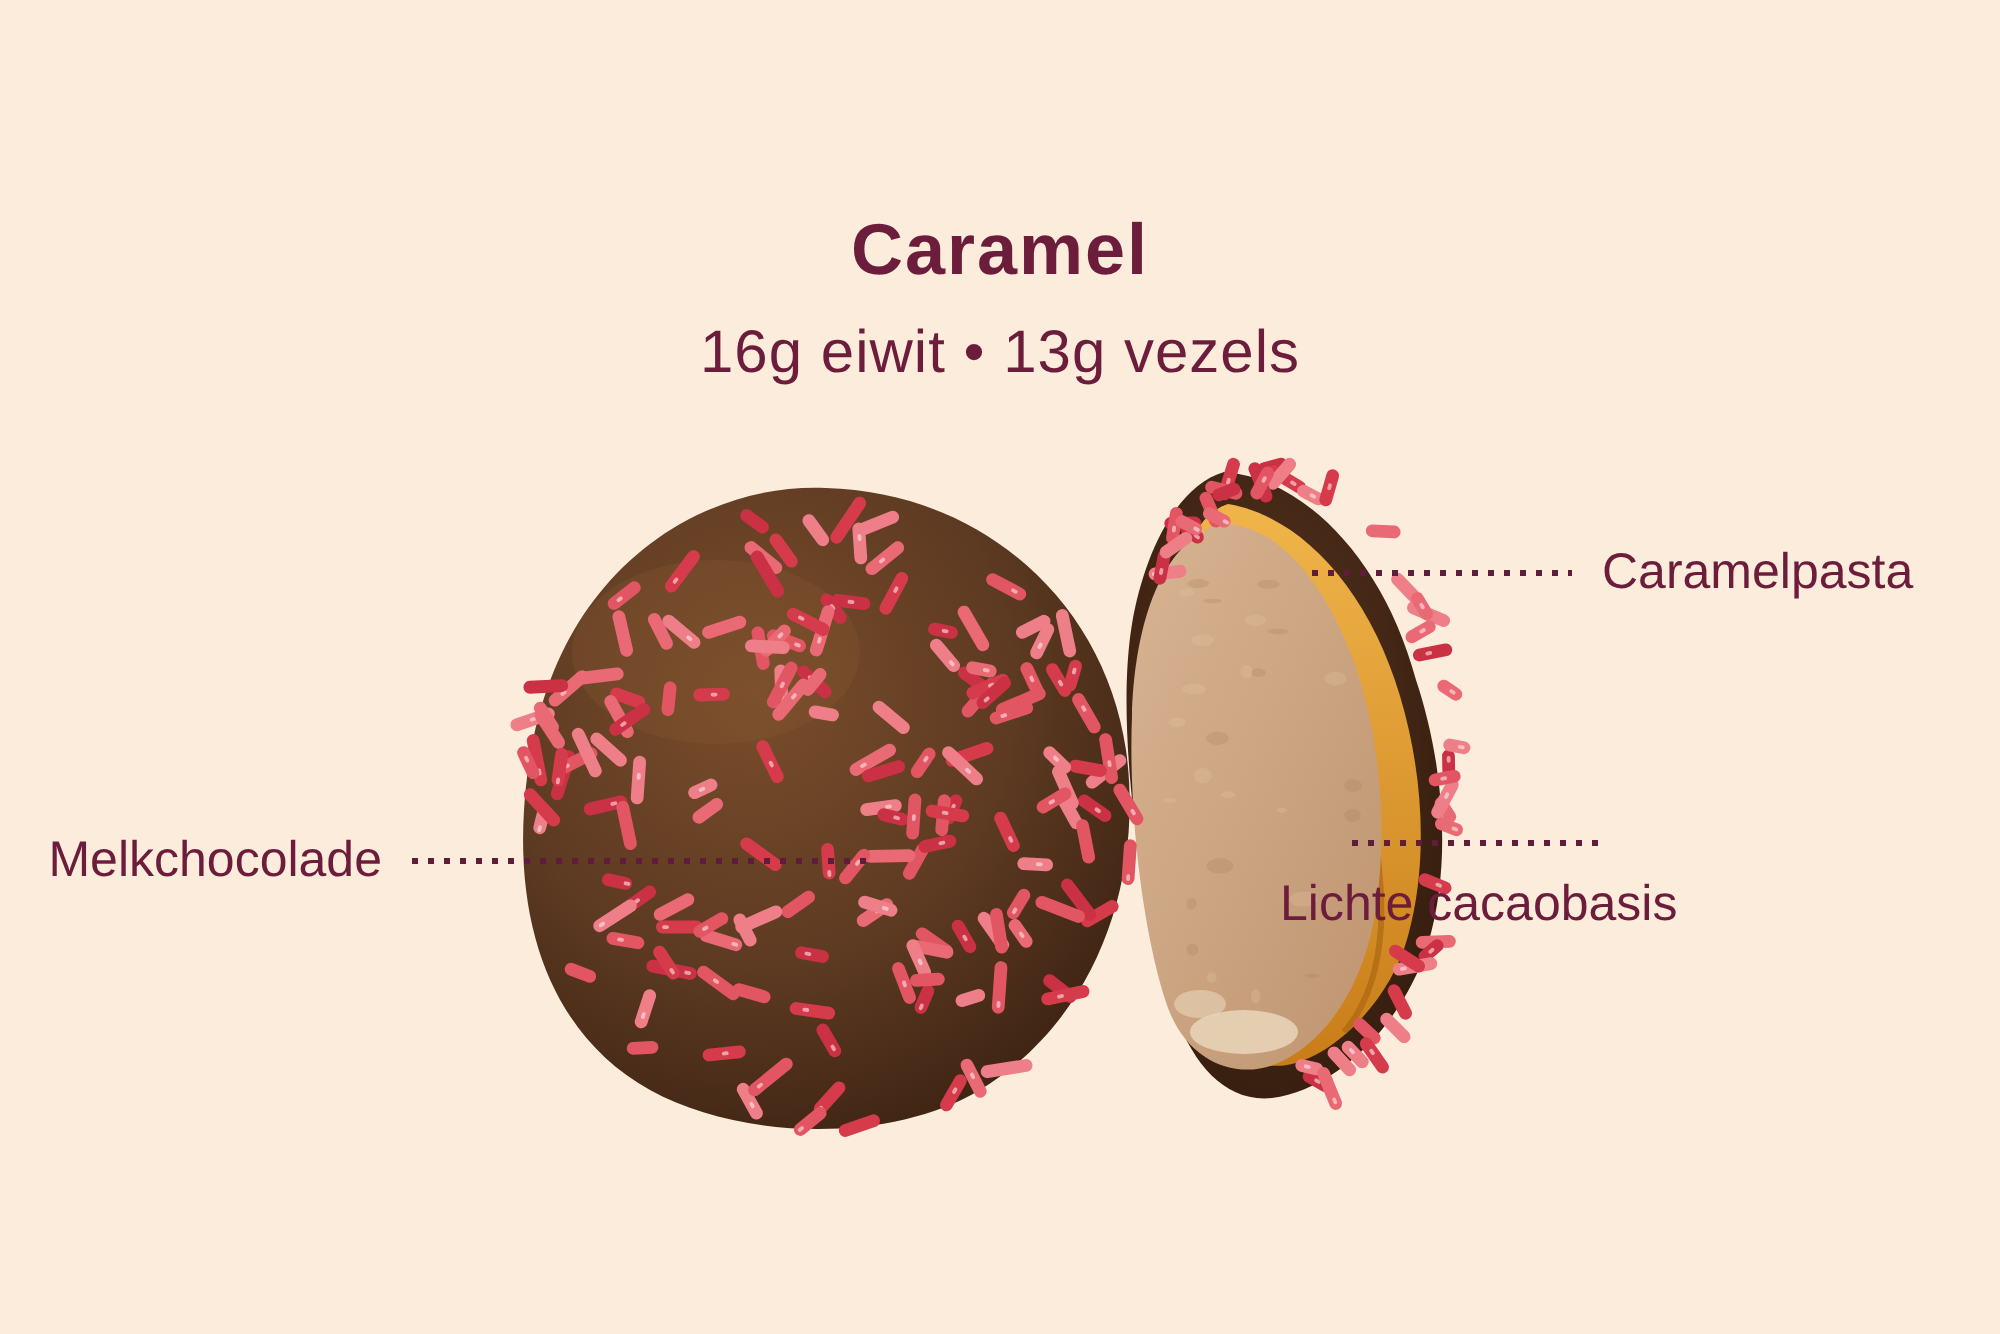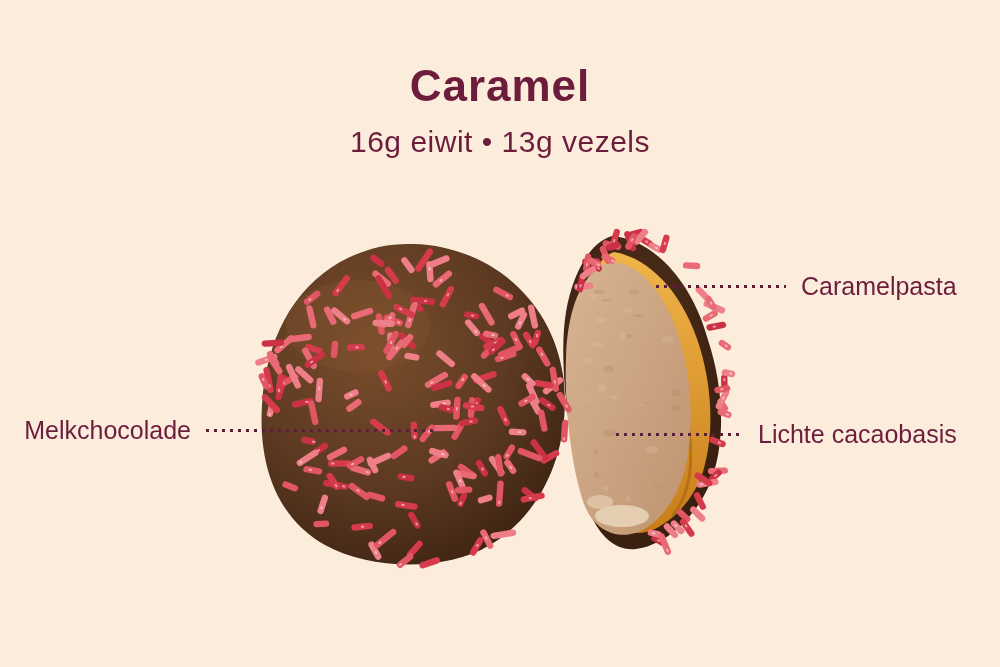--- a/index.html
+++ b/index.html
@@ -4,22 +4,22 @@
 <style>
   html,body{margin:0;padding:0;}
   body{
     width:1000px;height:667px;overflow:hidden;
     font-family:"Liberation Sans","DejaVu Sans",sans-serif;
     background:#fcecdc;
   }
   .page{position:relative;width:1000px;height:667px;background:#fcecdc;}
   .header{position:absolute;top:0;left:0;width:1000px;text-align:center;}
   .title{
-    margin:61px 0 0 0;
-    font-size:44px;font-weight:800;letter-spacing:1px;
+    margin:104px 0 0 0;
+    font-size:36px;font-weight:800;letter-spacing:1px;
     color:#6d1d3c;
   }
   .subtitle{
     margin:14px 0 0 0;
     font-size:30px;font-weight:500;letter-spacing:.5px;
     color:#6d1d3c;
   }
   .scene-svg{position:absolute;left:0;top:0;width:1000px;height:667px;}
   .label{
     position:absolute;display:flex;align-items:center;gap:15px;
@@ -28,21 +28,21 @@
   .dots{
     height:3px;
     background-image:repeating-linear-gradient(90deg,#5e1d3a 0,#5e1d3a 3px,transparent 3px,transparent 8px);
   }
   .lbl-hagelslag{top:316px;left:0;width:400px;justify-content:flex-end;}
   .lbl-hagelslag .dots{width:160px;}
   .lbl-melkchocolade{top:416px;left:0;width:436px;justify-content:flex-end;}
   .lbl-melkchocolade .dots{width:230px;}
   .lbl-caramelpasta{top:272px;left:656px;}
   .lbl-caramelpasta .dots{width:130px;}
-  .lbl-cacaobasis{top:420px;left:616px;}
+  .lbl-cacaobasis{top:420px;left:640px;flex-direction:column;}
   .lbl-cacaobasis .dots{width:127px;}
 </style>
 </head>
 <body>
 
 <div class="page">
 
   <svg id="scene-svg" class="scene-svg" viewBox="0 0 1000 667">
       <defs>
         <radialGradient id="gBall" cx="0.38" cy="0.32" r="0.78">

